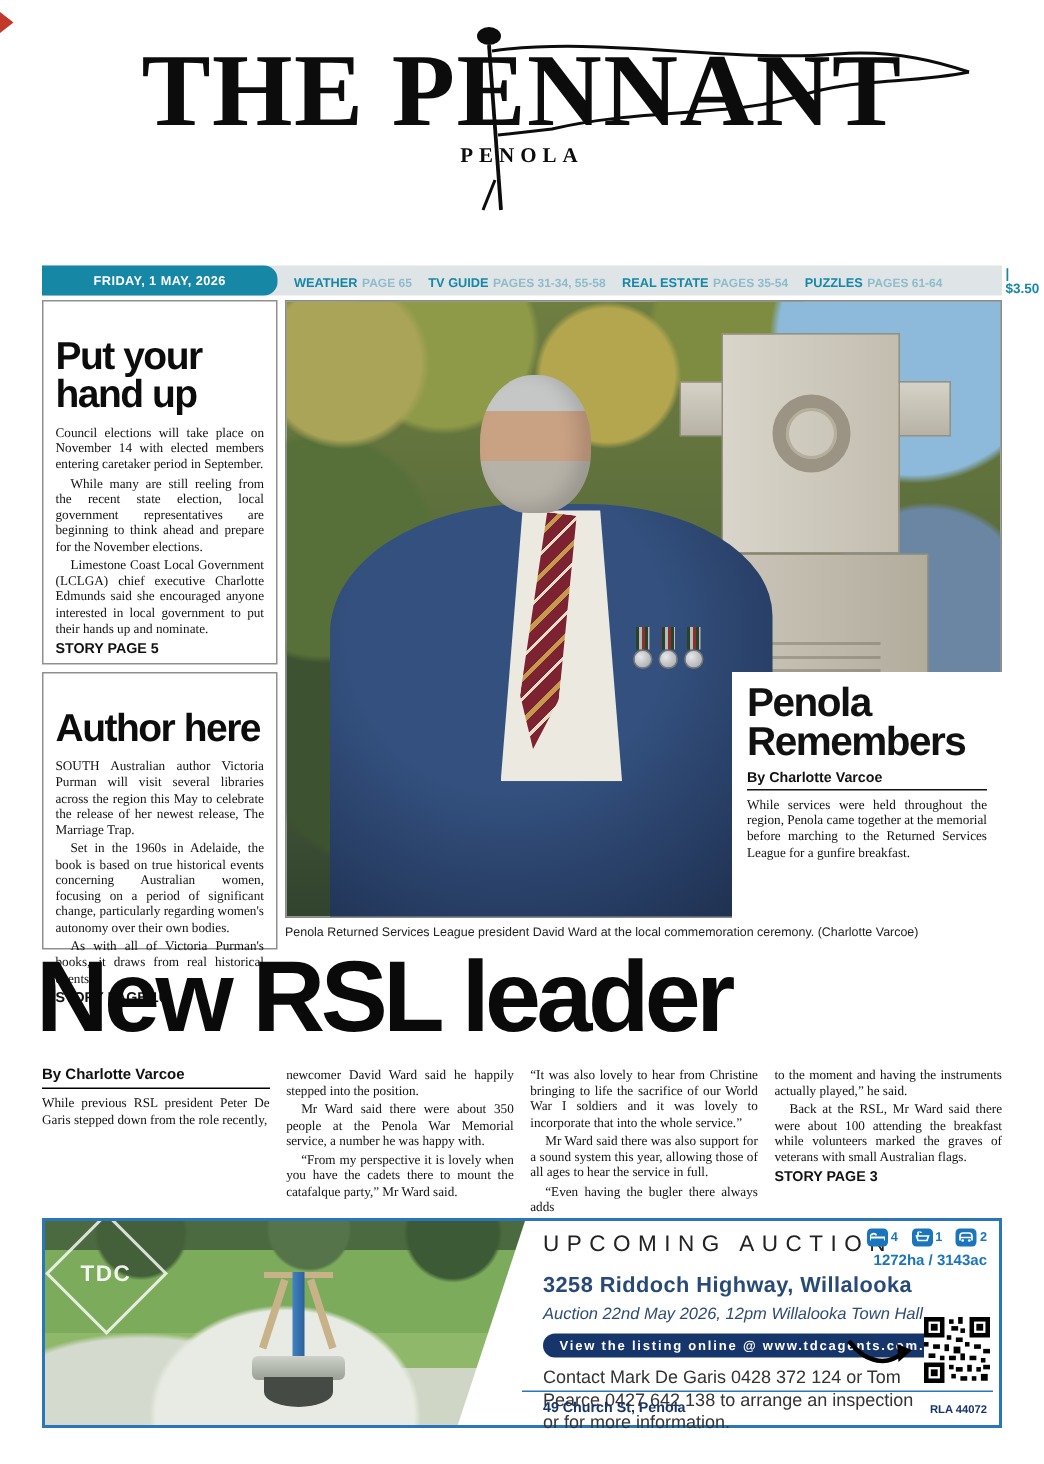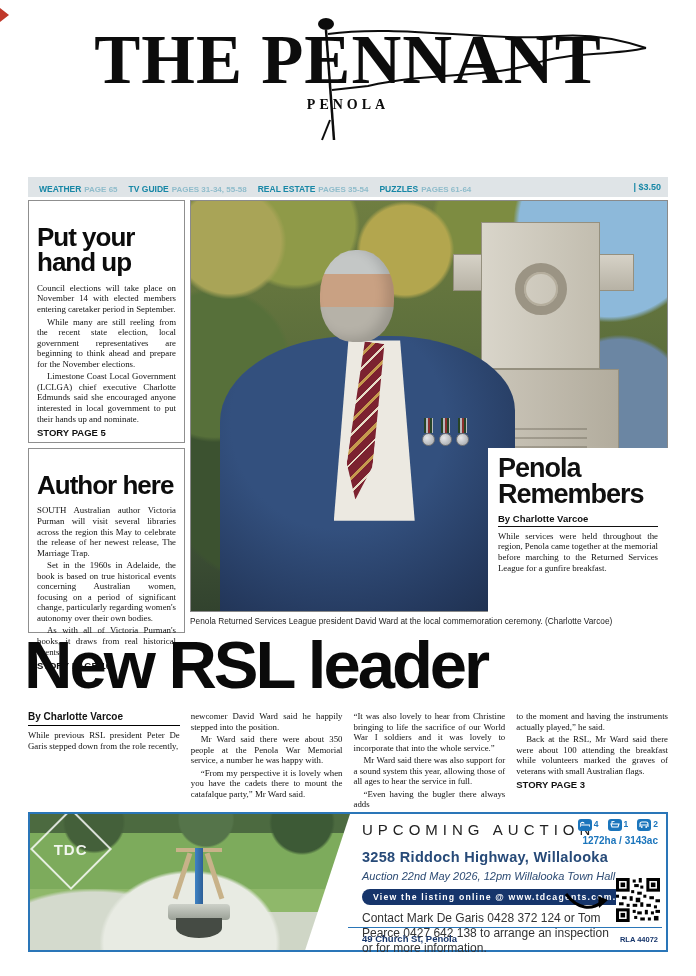--- a/index.html
+++ b/index.html
@@ -166,20 +166,21 @@
   </div>
   <svg class="flag-doodle" width="340" height="130" viewBox="0 0 340 130">
     <ellipse cx="18" cy="12" rx="8" ry="6" fill="#0c0c0c"></ellipse>
     <path d="M18 18 L26 128" stroke="#0c0c0c" stroke-width="2.5" fill="none"></path>
     <path d="M22 108 L14 128" stroke="#0c0c0c" stroke-width="2" fill="none"></path>
     <path d="M20 22 C 90 12, 180 30, 250 24 C 290 21, 320 30, 338 36" stroke="#0c0c0c" stroke-width="2" fill="none"></path>
     <path d="M338 36 C 300 44, 260 40, 225 52 C 180 66, 120 60, 60 74 L 24 78" stroke="#0c0c0c" stroke-width="2" fill="none"></path>
   </svg>
 
   <div class="infobar">
+    <div class="datebox">FRIDAY, 1 MAY, 2026</div>
     <div class="ib-item">
       <span class="ib-label">WEATHER</span><span class="ib-pages">PAGE 65</span>
     </div>
     <div class="ib-item">
       <span class="ib-label">TV GUIDE</span><span class="ib-pages">PAGES 31-34, 55-58</span>
     </div>
     <div class="ib-item">
       <span class="ib-label">REAL ESTATE</span><span class="ib-pages">PAGES 35-54</span>
     </div>
     <div class="ib-item">

